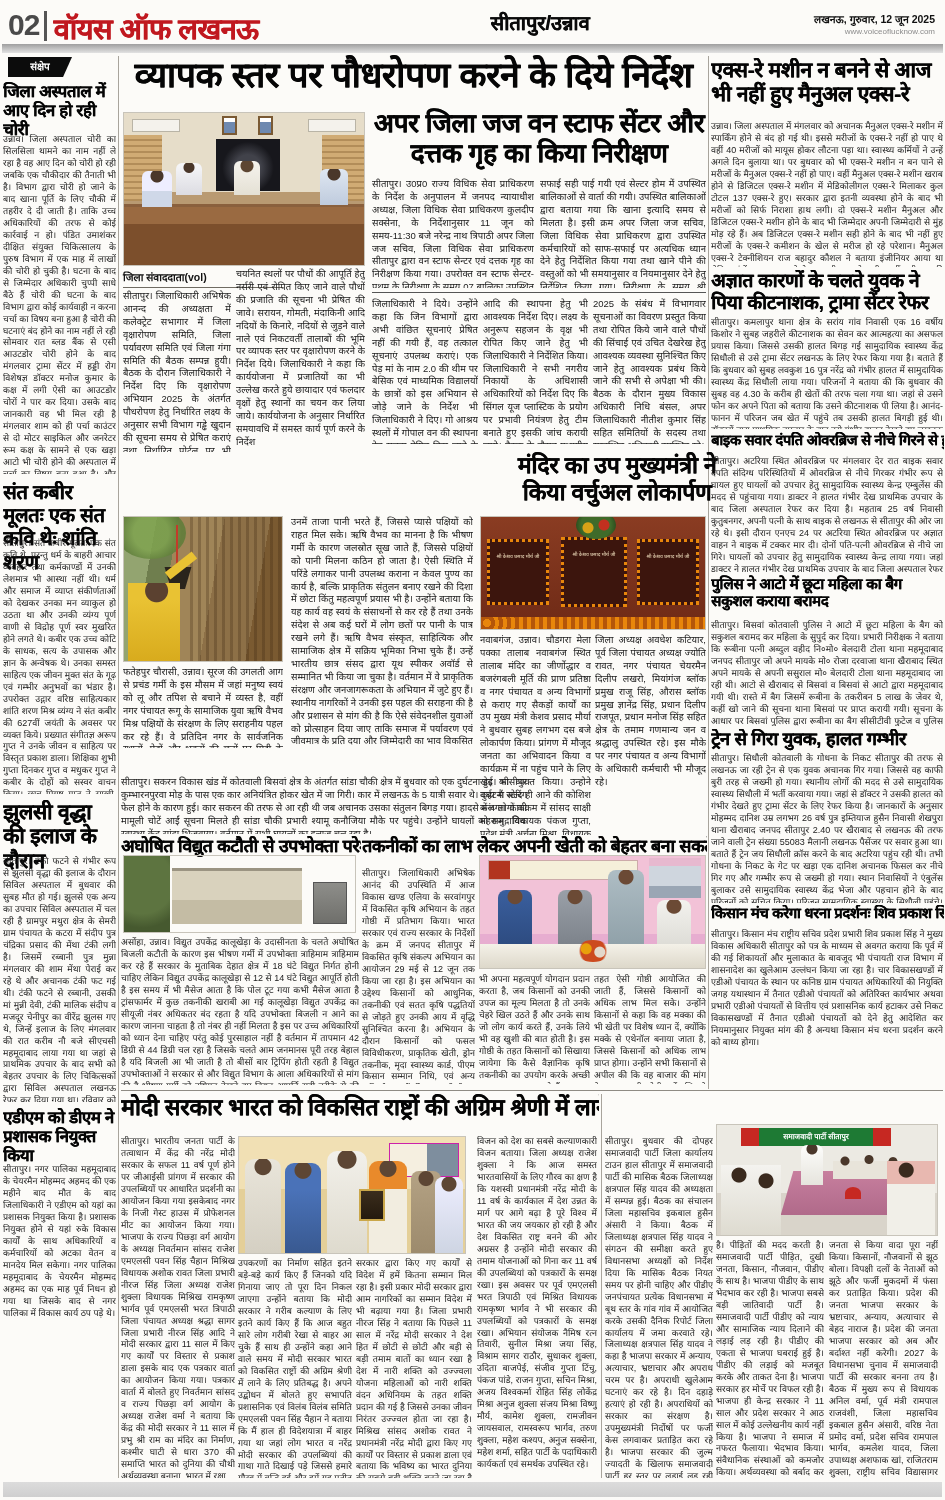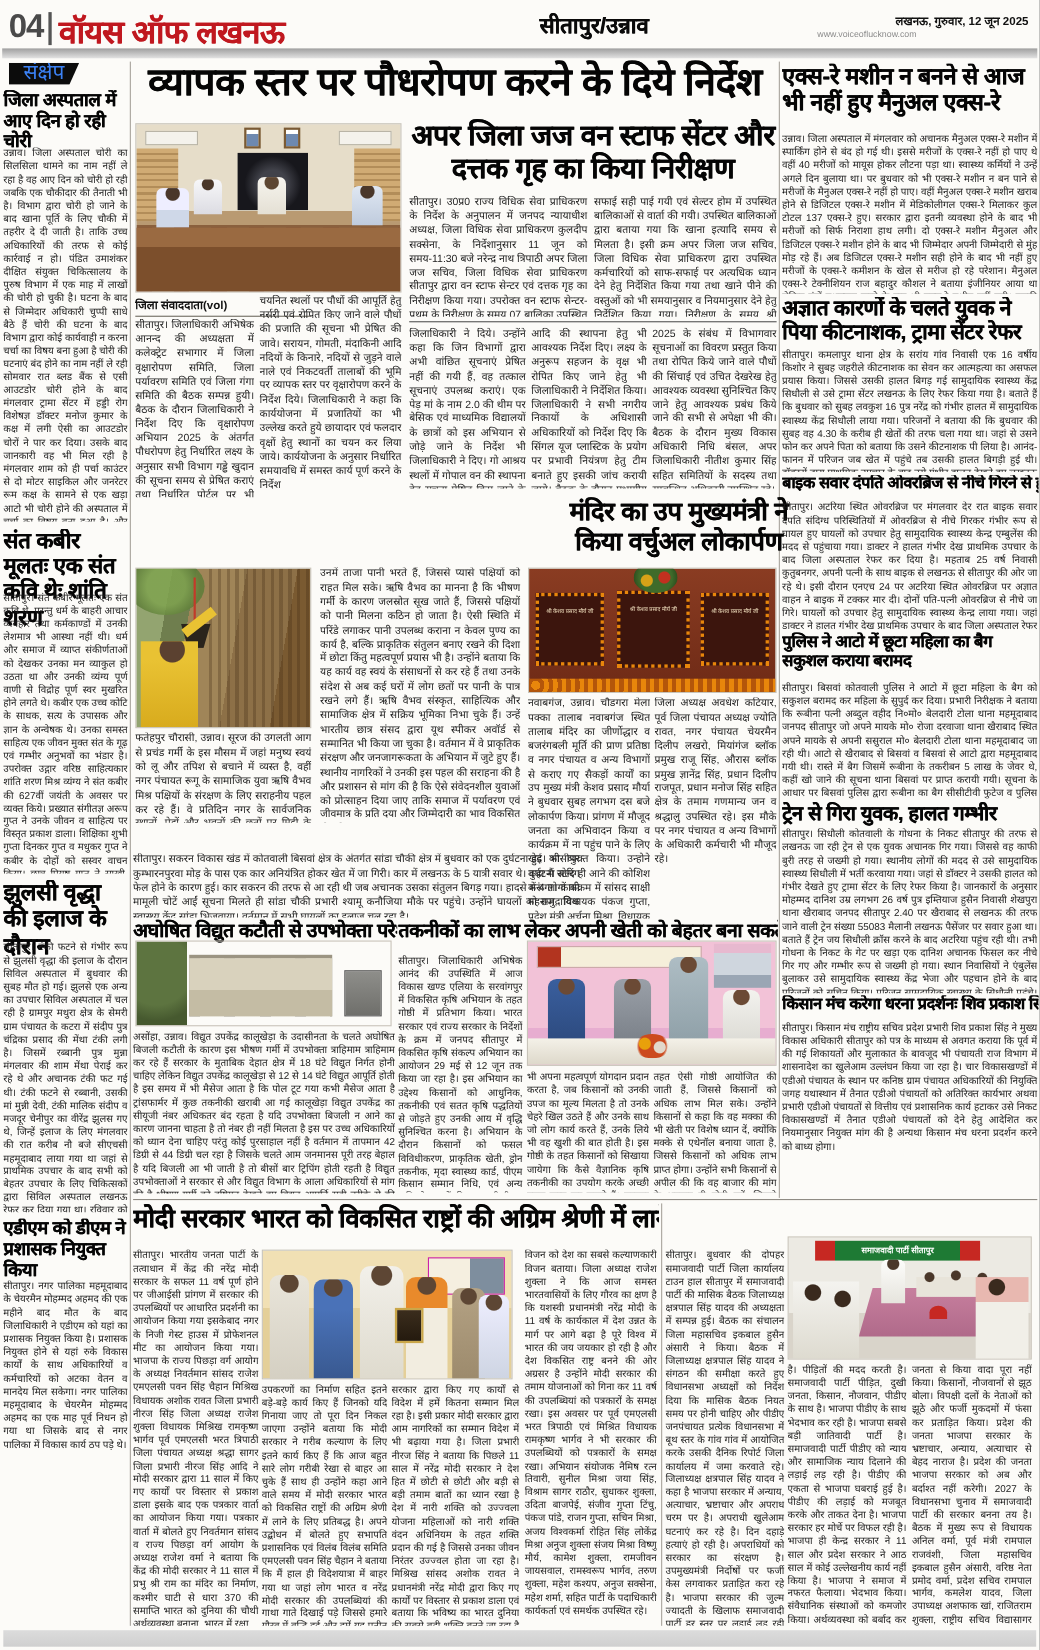--- a/index.html
+++ b/index.html
@@ -9,36 +9,36 @@
   .abs{position:absolute}
   .hl{font-weight:bold;color:#050505;line-height:1.16;letter-spacing:-0.2px;
       text-shadow:0.45px 0 #050505;overflow:hidden}
   .hl-c{text-align:center}
   .bt{font-size:9px;line-height:1.33;text-align:justify;color:#1c1c1c;overflow:hidden}
   .bt2{font-size:9.5px;line-height:1.36;text-align:justify;color:#1c1c1c;overflow:hidden}
   .vrule{position:absolute;width:1px;background:#a8a49c}
   .hrule{position:absolute;height:1px;background:#8f8b84}
   .photo{position:absolute;overflow:hidden;border:1px solid #c8c4ba}
   .cap{font-size:10.5px;font-weight:bold;color:#111}
-  .tag{background:#0c0c0c;color:#3b82f6;font-weight:normal;font-size:19px;line-height:20px;
+  .tag{background:#0c0c0c;color:#ffffff;font-weight:bold;font-size:10px;line-height:20px;
        text-align:center;clip-path:polygon(0 0,100% 0,86% 100%,0 100%)}
   .masthead-num{font-size:30px;font-weight:bold;color:#4a4a4a;letter-spacing:-1px}
   .masthead-name{font-size:29px;font-weight:bold;letter-spacing:-0.5px;text-shadow:0.5px 0 currentColor}
   .section-title{font-size:20px;font-weight:bold;color:#0a0a0a;text-shadow:0.4px 0 #0a0a0a}
   .date{font-size:10.5px;font-weight:bold;color:#111;text-align:right}
-  .site{font-size:8px;color:#8c8c8c;}
+  .site{font-size:8px;color:#8c8c8c;text-align:right}
   .figpart{position:absolute}
 </style>
 </head>
 <body>
 
 <div class="page">
 
   <div class="abs" style="left:8px;top:8px;display:flex;align-items:flex-start">
-    <span class="masthead-num">04</span>
+    <span class="masthead-num">02</span>
     <span class="abs" style="position:static;display:inline-block;width:3px;height:30px;background:#555;margin:3px 6px 0 5px"></span>
     <span class="masthead-name" style="color:#c0181f">वॉयस ऑफ लखनऊ</span>
   </div>
   <div class="abs section-title" style="left:420px;top:9px;width:240px;text-align:center">सीतापुर/उन्नाव</div>
   <div class="abs date" style="left:743px;top:12px;width:192px">लखनऊ, गुरुवार, 12 जून 2025</div>
   <div class="abs site" style="left:743px;top:27px;width:192px">www.voiceoflucknow.com</div>
   <div class="abs" style="left:2px;top:44px;width:941px;height:9px;background:linear-gradient(#9f9f9f,#e2e2e2)"></div>
 
   <div class="vrule" style="left:118px;top:56px;height:1422px"></div>
   <div class="vrule" style="left:708px;top:56px;height:1033px"></div>

